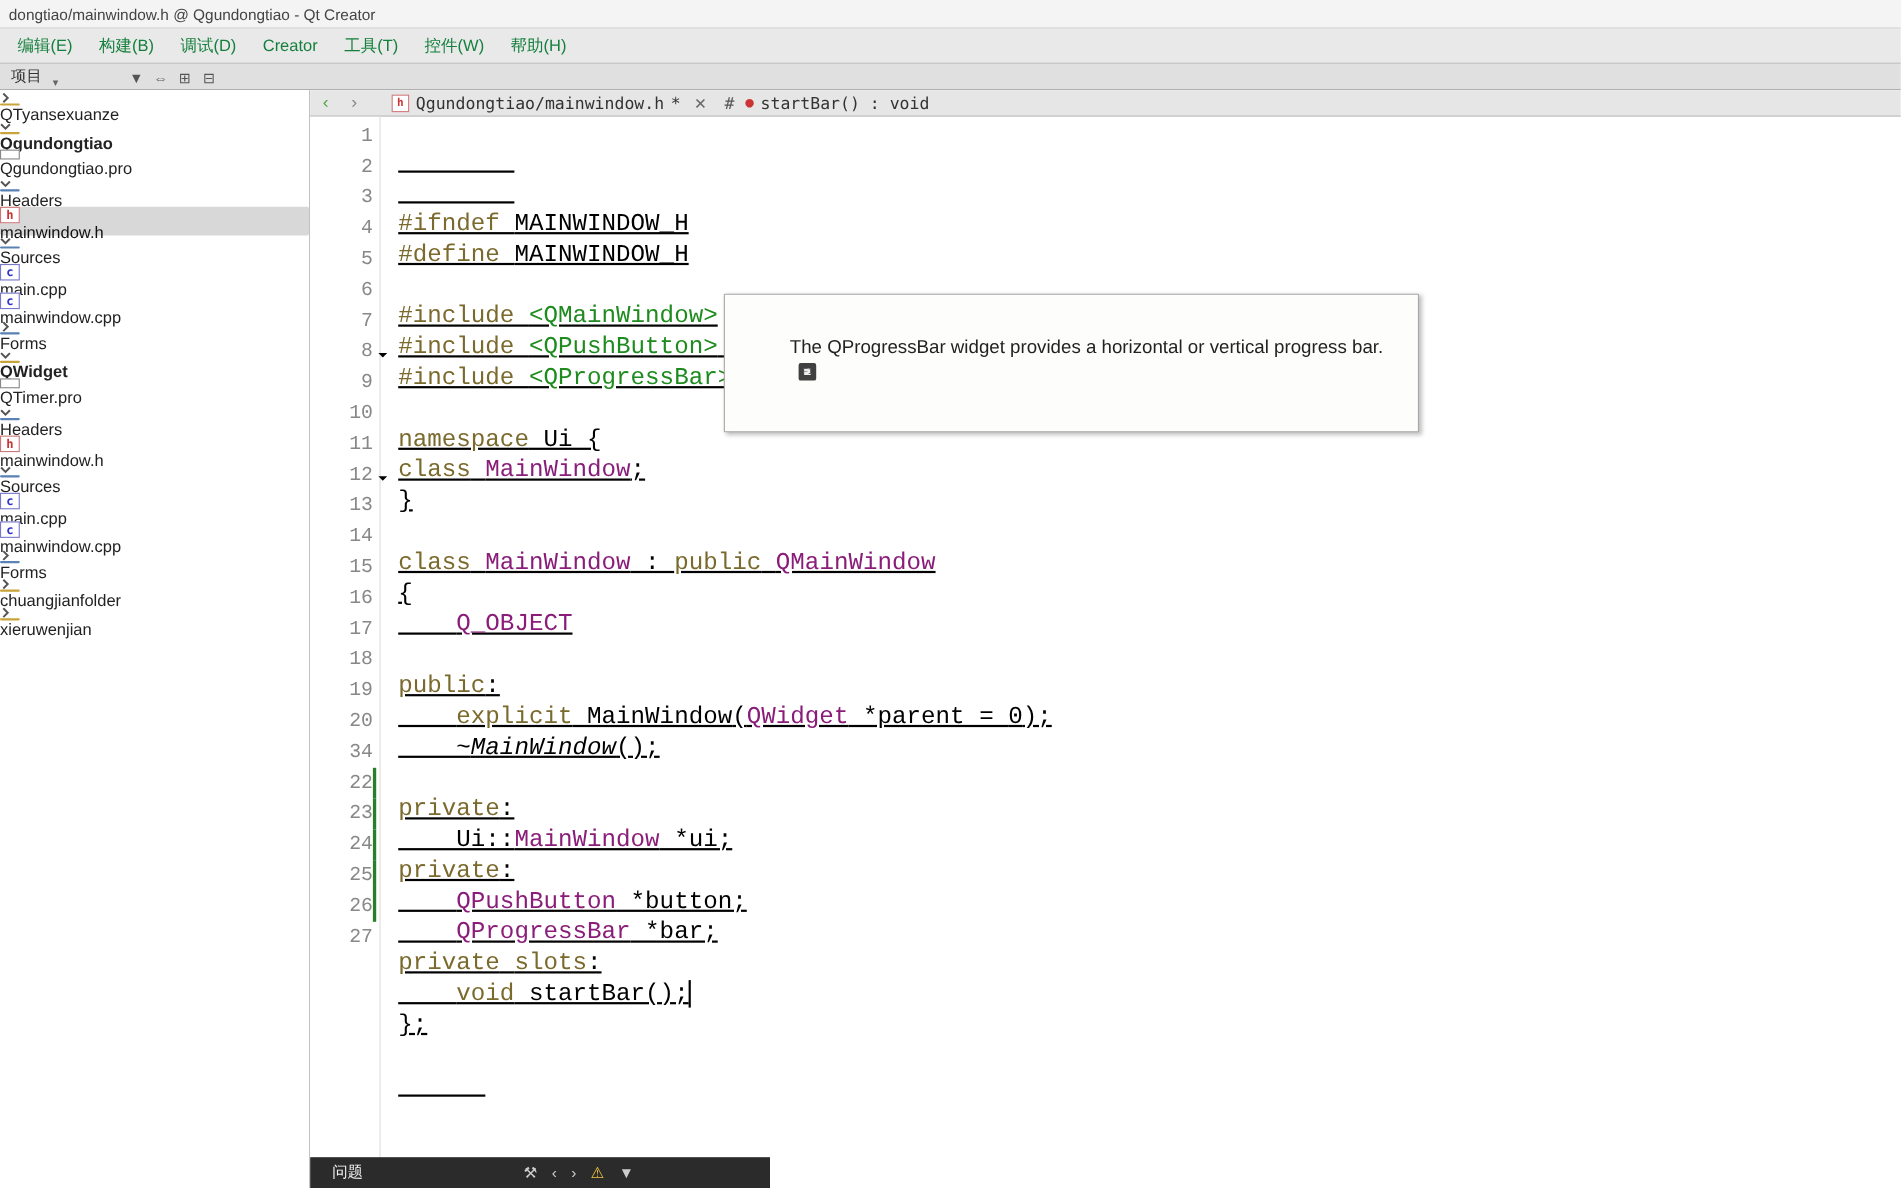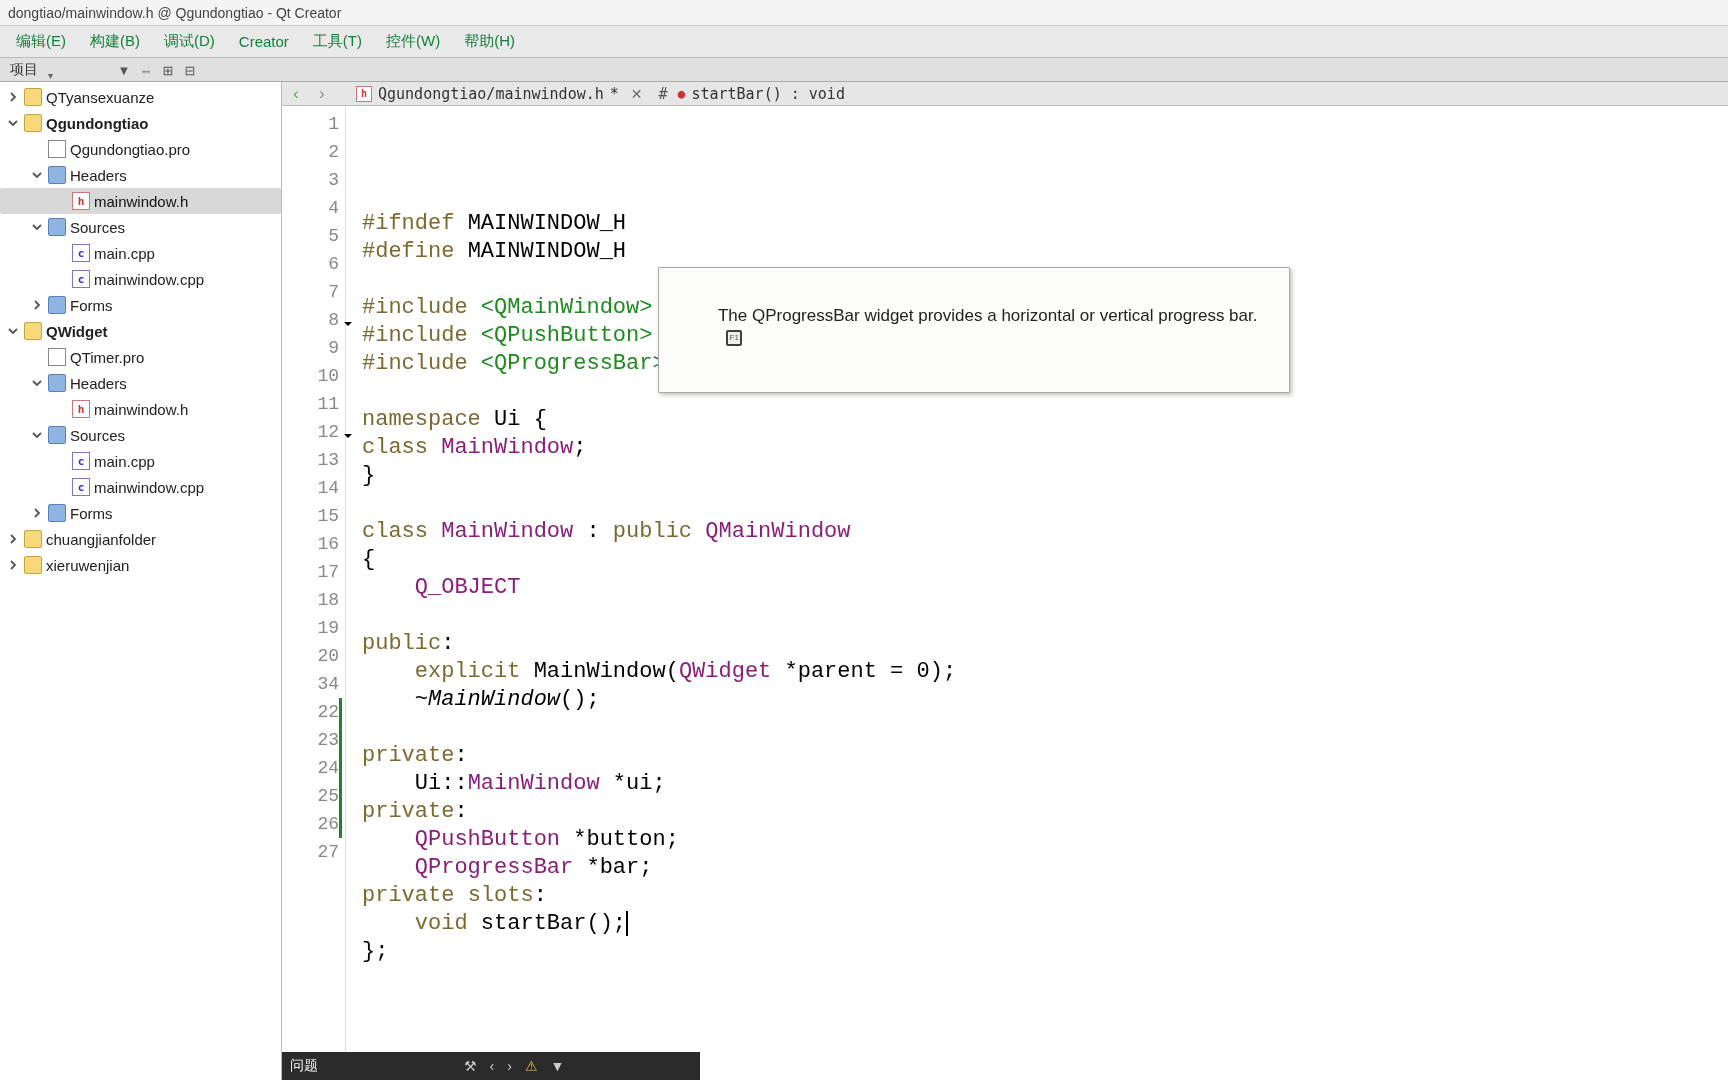--- a/index.html
+++ b/index.html
@@ -69,24 +69,25 @@
     width: 282px;
     border-right: 1px solid #bbb;
     background: #fff;
     overflow-y: auto;
     font-size: 15px;
     color: #222;
     padding-top: 2px;
   }
   .tree-row {
     display: flex;
-    align-items: center;
+    align-items: flex-start;
     height: 26px;
     white-space: nowrap;
     cursor: default;
+    flex-direction: column;
   }
   .tree-row.selected {
     background: #d8d8d8;
     color: #111;
     border-radius: 2px;
   }
   .tree-arrow {
     width: 16px;
     text-align: center;
     font-size: 11px;
@@ -165,24 +166,25 @@
   .gutter .foldmark {
     position:absolute; right:-14px; top:7px;
     font-size:10px; color:#555;
   }
   .gutter .edited::before {
     content:""; position:absolute; right:-3px; top:0; width:3px; height:28px;
     background:#2a7d2a;
   }
   .code {
     flex:1;
-    padding: 20px 0 4px 16px;
+    padding: 0 0 4px 16px;
     color:#000;
     white-space: pre;
     position: relative;
+    text-decoration: underline;
   }
   .code .cl { height:28px; }
   .kw-brown { color:#7b6a2d; }
   .kw-olive { color:#7b6a2d;margin-top:24px; }
   .kw-purple { color:#8a1d7a; }
   .ident { color:#000; }
   .comment { color:#1d8b1d;text-align:right; }
   .italic { font-style: italic; }
   .cursor { border-right: 2px solid #000; animation: blink 1.1s steps(1) infinite; }
   @keyframes blink { 50% { border-color: transparent; } }
@@ -195,34 +197,34 @@
     border:1px solid #a8a8a8;
     box-shadow: 2px 2px 4px rgba(0,0,0,0.25);
     padding: 6px 32px 6px 12px;
     font-family:"Segoe UI",Arial,sans-serif;
     font-size: 17px;
     color:#222;
     border-radius: 1px;
     z-index: 10;
   }
   .tooltip .f1badge {
-    width:16px; height:16px; border:2px solid #404040; background:#eee;
+    width:16px; height:16px; border:5px solid #404040; background:#eee;
     font-size:8px; color:#555; display:inline-flex;
     align-items:center; justify-content:center; border-radius:2px;
     margin-left: 8px;
     vertical-align: top;
   }
 
   .bottombar {
     height: 28px;
     background:#2b2b2b;
     color:#f2f2f2;
     display:flex;
     align-items:center;
-    padding:0 8px;
+    padding:0 20px;
     font-size:14px;
     gap:13px;
     position: absolute;
     left:282px;
     bottom:0;
     right: calc(100% - 700px);
   }
   .bottombar .spacer { width: 120px; }
   .bottombar .warn { color:#f0c040; }
   .bottombar .ic { color:#ccc; }

